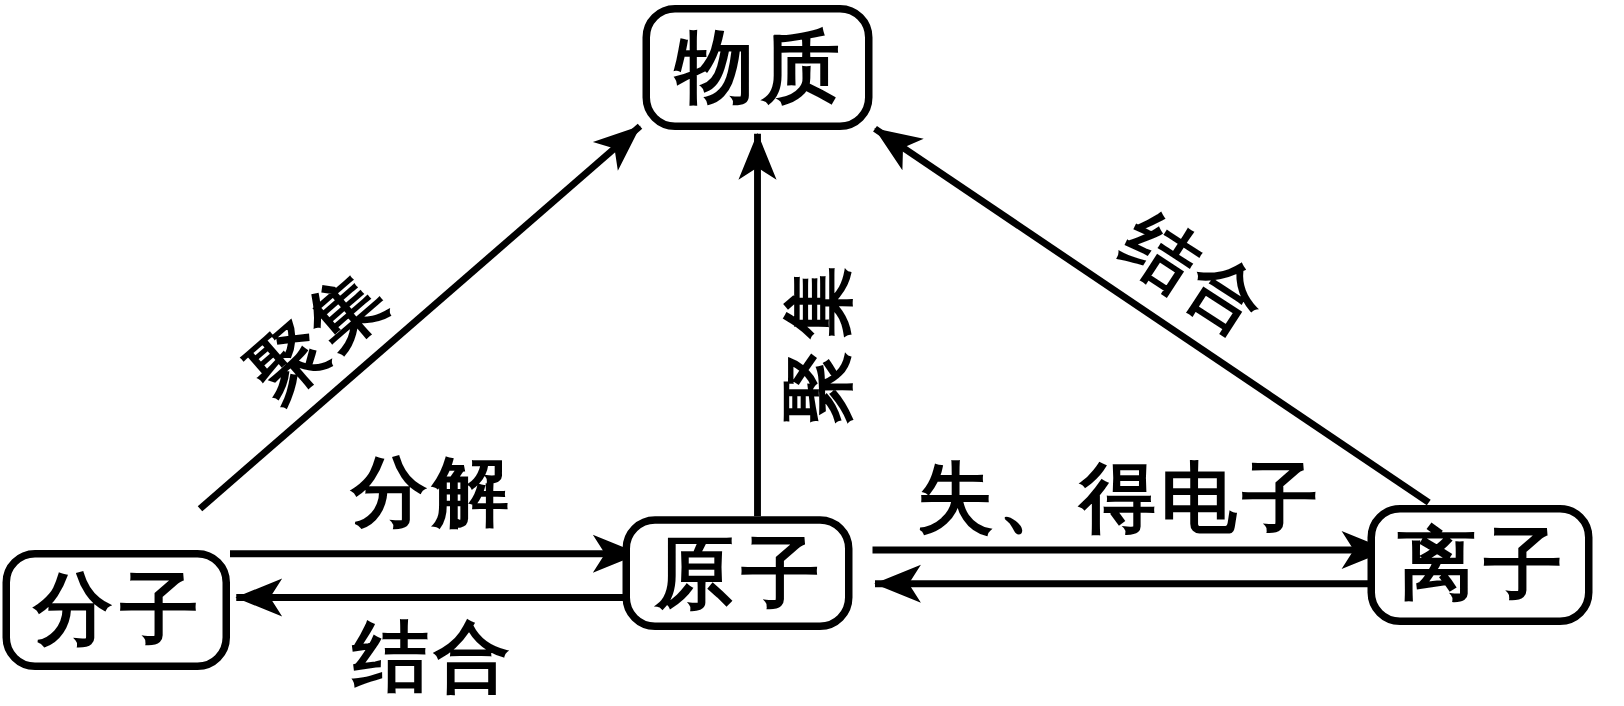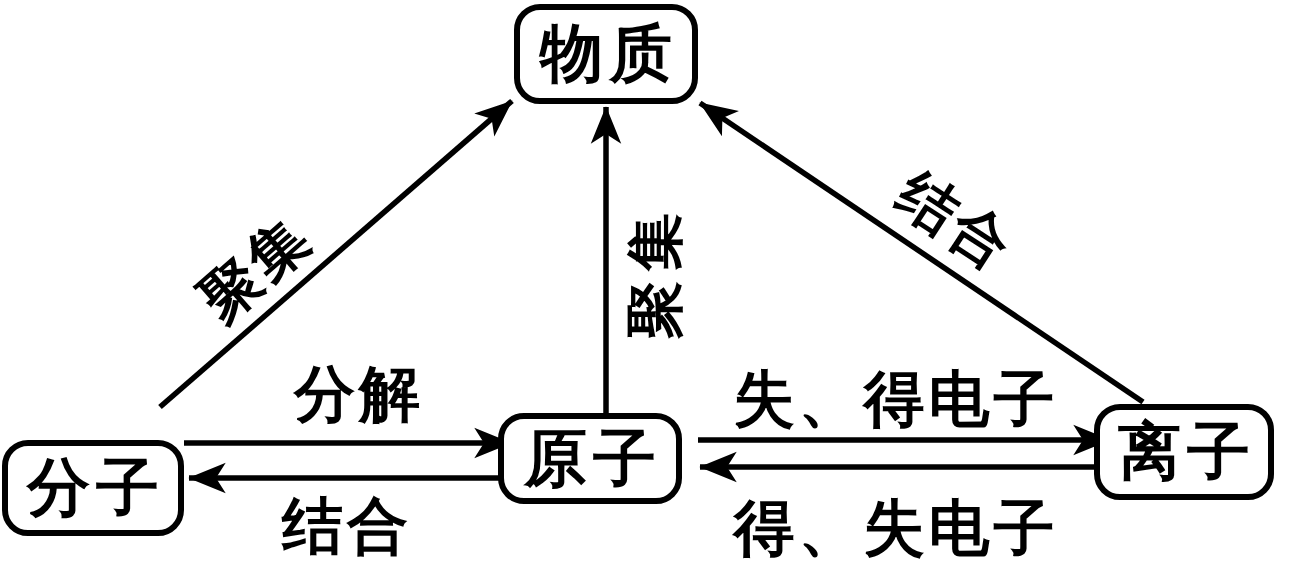--- a/index.html
+++ b/index.html
@@ -48,21 +48,21 @@
     transform: translate(-50%, -50%) rotate(var(--rot, 0deg));
     font-size: 61px;
     font-weight: bold;
     letter-spacing: 4px;
     white-space: nowrap;
     line-height: 1;
   }
   .lbl-aggregate-left   { left: 256px; top: 268px; --rot: -41deg; font-size: 58px; }
   .lbl-aggregate-center { left: 655px; top: 271px; --rot: -90deg; font-size: 58px; letter-spacing: 10px; }
   .lbl-combine-right    { left: 956px; top: 221px; --rot: 33deg;  font-size: 58px; }
-  .lbl-decompose        { left: 359px; top: 394px; }
+  .lbl-decompose        { left: 346px; top: 394px; }
   .lbl-combine-bottom   { left: 347px; top: 526px; }
   .lbl-lose-gain        { left: 896px; top: 399px; text-align: right; }
   .lbl-gain-lose        { left: 896px; top: 528px; }
 </style>
 </head>
 <body>
 
 <div class="canvas">
 
   <svg class="arrows" viewBox="0 0 1299 565" xmlns="http://www.w3.org/2000/svg">
@@ -92,15 +92,14 @@
   <div class="node node-ion">
     <span>离子</span>
   </div>
 
   <div class="edge-label lbl-aggregate-left">聚集</div>
   <div class="edge-label lbl-aggregate-center">聚集</div>
   <div class="edge-label lbl-combine-right">结合</div>
   <div class="edge-label lbl-decompose">分解</div>
   <div class="edge-label lbl-combine-bottom">结合</div>
   <div class="edge-label lbl-lose-gain">失、得电子</div>
-  <div class="edge-label lbl-gain-lose">得、失电子</div>
 
 </div>
 
 </body></html>

